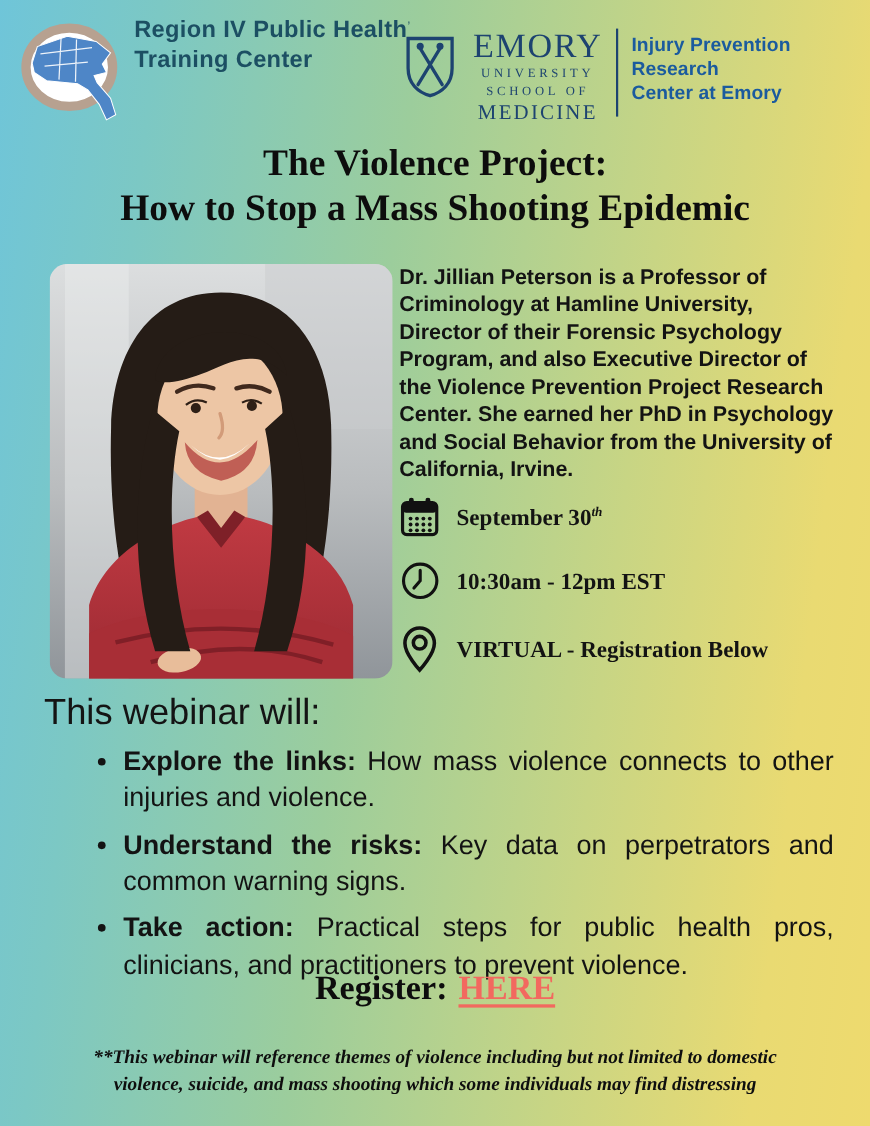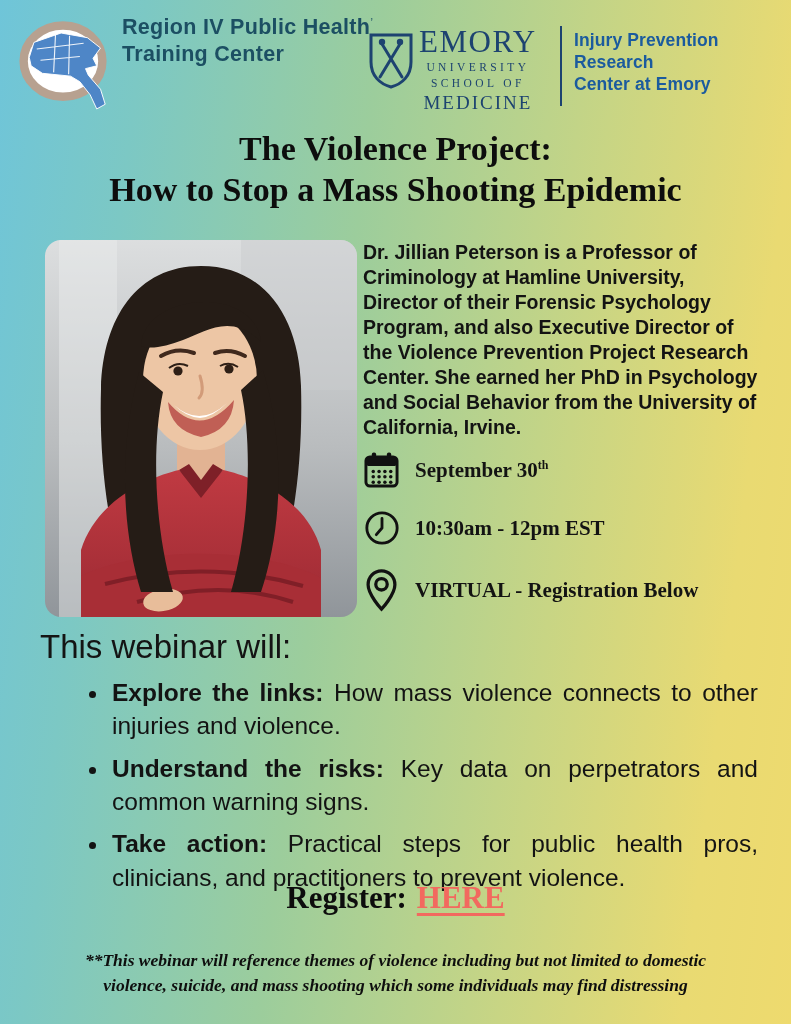--- a/index.html
+++ b/index.html
@@ -12,21 +12,21 @@
     background: linear-gradient(97deg, #6fc5d9 0%, #7cc8c4 16%, #9ccd9c 42%, #c8d584 68%, #e9da72 88%, #eeda6e 100%);
     font-family: "Liberation Sans", sans-serif;
     color: #131313;
   }
 
   
   .header { position: absolute; top: 12px; left: 18px; right: 14px; height: 112px; }
   .region-logo { position: absolute; left: 0; top: 2px; display: flex; align-items: flex-start; gap: 14px; font-weight: bold; }
   .region-text { font-size: 21.5px; color: #1c4f63; line-height: 1.24; letter-spacing: 0.3px; }
   .tm-mark { font-size: 10px; vertical-align: super; opacity: 0.7; }
-  .emory { position: absolute; left: 350px; top: 14px; display: flex; gap: 5px; }
+  .emory { position: absolute; left: 350px; top: 14px; display: flex; gap: 16px; }
   .emory-shield { margin-top: 6px; }
   .emory-text { color: #1d4370; text-align: center; }
   .emory-wordmark { font-family: "Liberation Serif", serif; font-size: 31px; letter-spacing: 1.5px; line-height: 1; }
   .emory-sub { font-family: "Liberation Serif", serif; font-size: 11.5px; letter-spacing: 3.4px; margin-top: 4px; }
   .emory-med { font-family: "Liberation Serif", serif; font-size: 19px; letter-spacing: 2px; margin-top: 3px; }
   .header-divider { position: absolute; left: 542px; top: 14px; height: 80px; width: 2px; background: #1d4370; }
   .iprc { position: absolute; left: 556px; top: 18px; color: #1b5b9e; font-weight: 700; font-size: 17.5px; line-height: 1.25; letter-spacing: 0.1px; }
 
   
   .title { position: absolute; top: 128px; left: 0; right: 0; text-align: center;
@@ -38,21 +38,21 @@
            border-radius: 16px; overflow: hidden; }
   .bio { position: absolute; left: 363px; top: 240px; width: 398px;
          font-family: Liberation Sans, sans-serif; font-weight: 700; font-size: 19.5px;
          line-height: 1.28; color: #131313; }
 
   
   .details { position: absolute; left: 363px; top: 452px; display: flex; flex-direction: column; gap: 22px; }
   .detail-row { display: flex; align-items: center; gap: 15px;
                 font-family: "Liberation Serif", serif; font-weight: 700; font-size: 21px; }
   .detail-icon { flex: 0 0 auto; display: flex; align-items: center; justify-content: center; width: 37px; }
-  .detail-text sup { font-size: 12px; }
+  .detail-text sup { font-size: 12px; font-style: italic; }
 
   
   .webinar { position: absolute; left: 40px; top: 628px; width: 718px; }
   .webinar-intro { font-size: 33px; color: #141414; }
   ul.bullets { margin: 10px 0 0 0; padding-left: 70px; list-style: disc; }
   ul.bullets li { font-size: 24.5px; line-height: 1.36; text-align: justify;
                   width: 648px; margin-bottom: 9px; padding-left: 2px; }
   .bullet-lead { font-weight: 700; }
 
   

